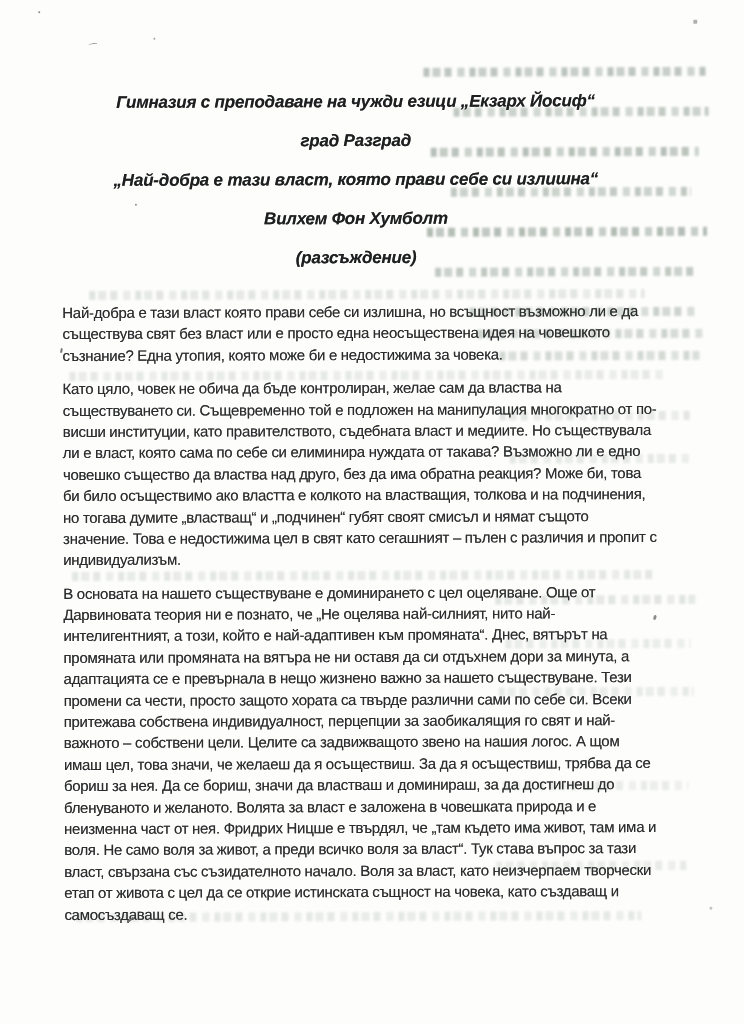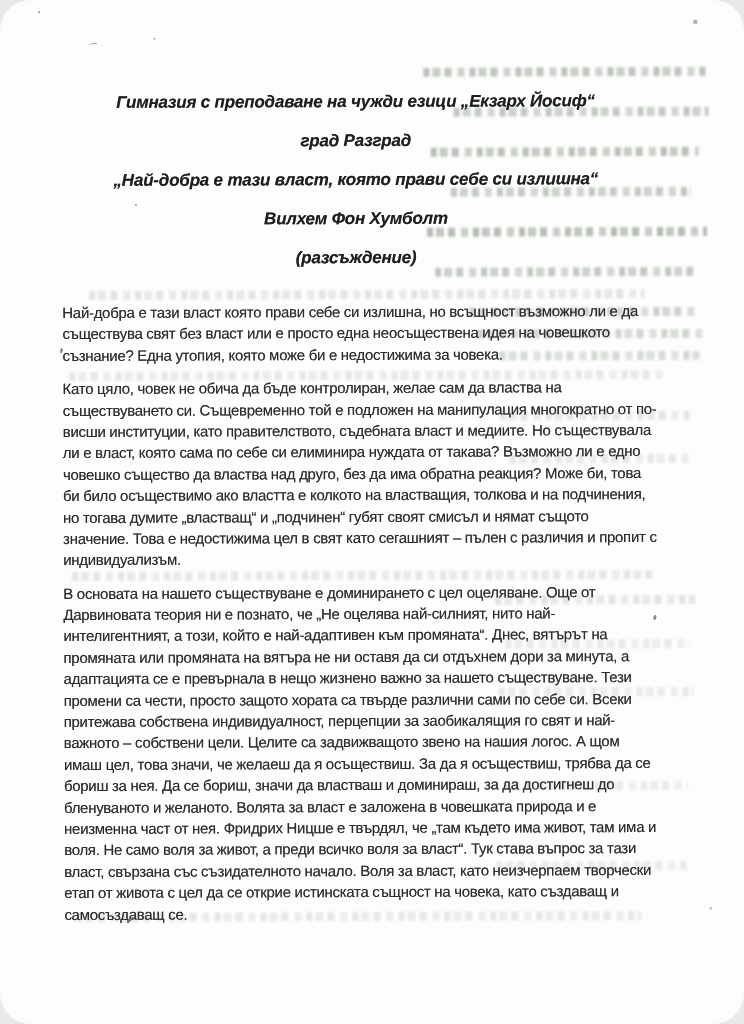--- a/index.html
+++ b/index.html
@@ -8,21 +8,20 @@
     background: #e8e8e8;
   }
   .page {
     position: relative;
     width: 744px;
     height: 1024px;
     margin: 0 auto;
     background: #fdfdfc;
     overflow: hidden;
     font-family: "Liberation Sans", "DejaVu Sans", sans-serif;
-    border-radius: 31px;
   }
   .scan-rotate {
     position: absolute;
     inset: 0;
     transform: rotate(-0.2deg);
     transform-origin: 50% 50%;
   }
   
   .ghost-layer {
     position: absolute;

